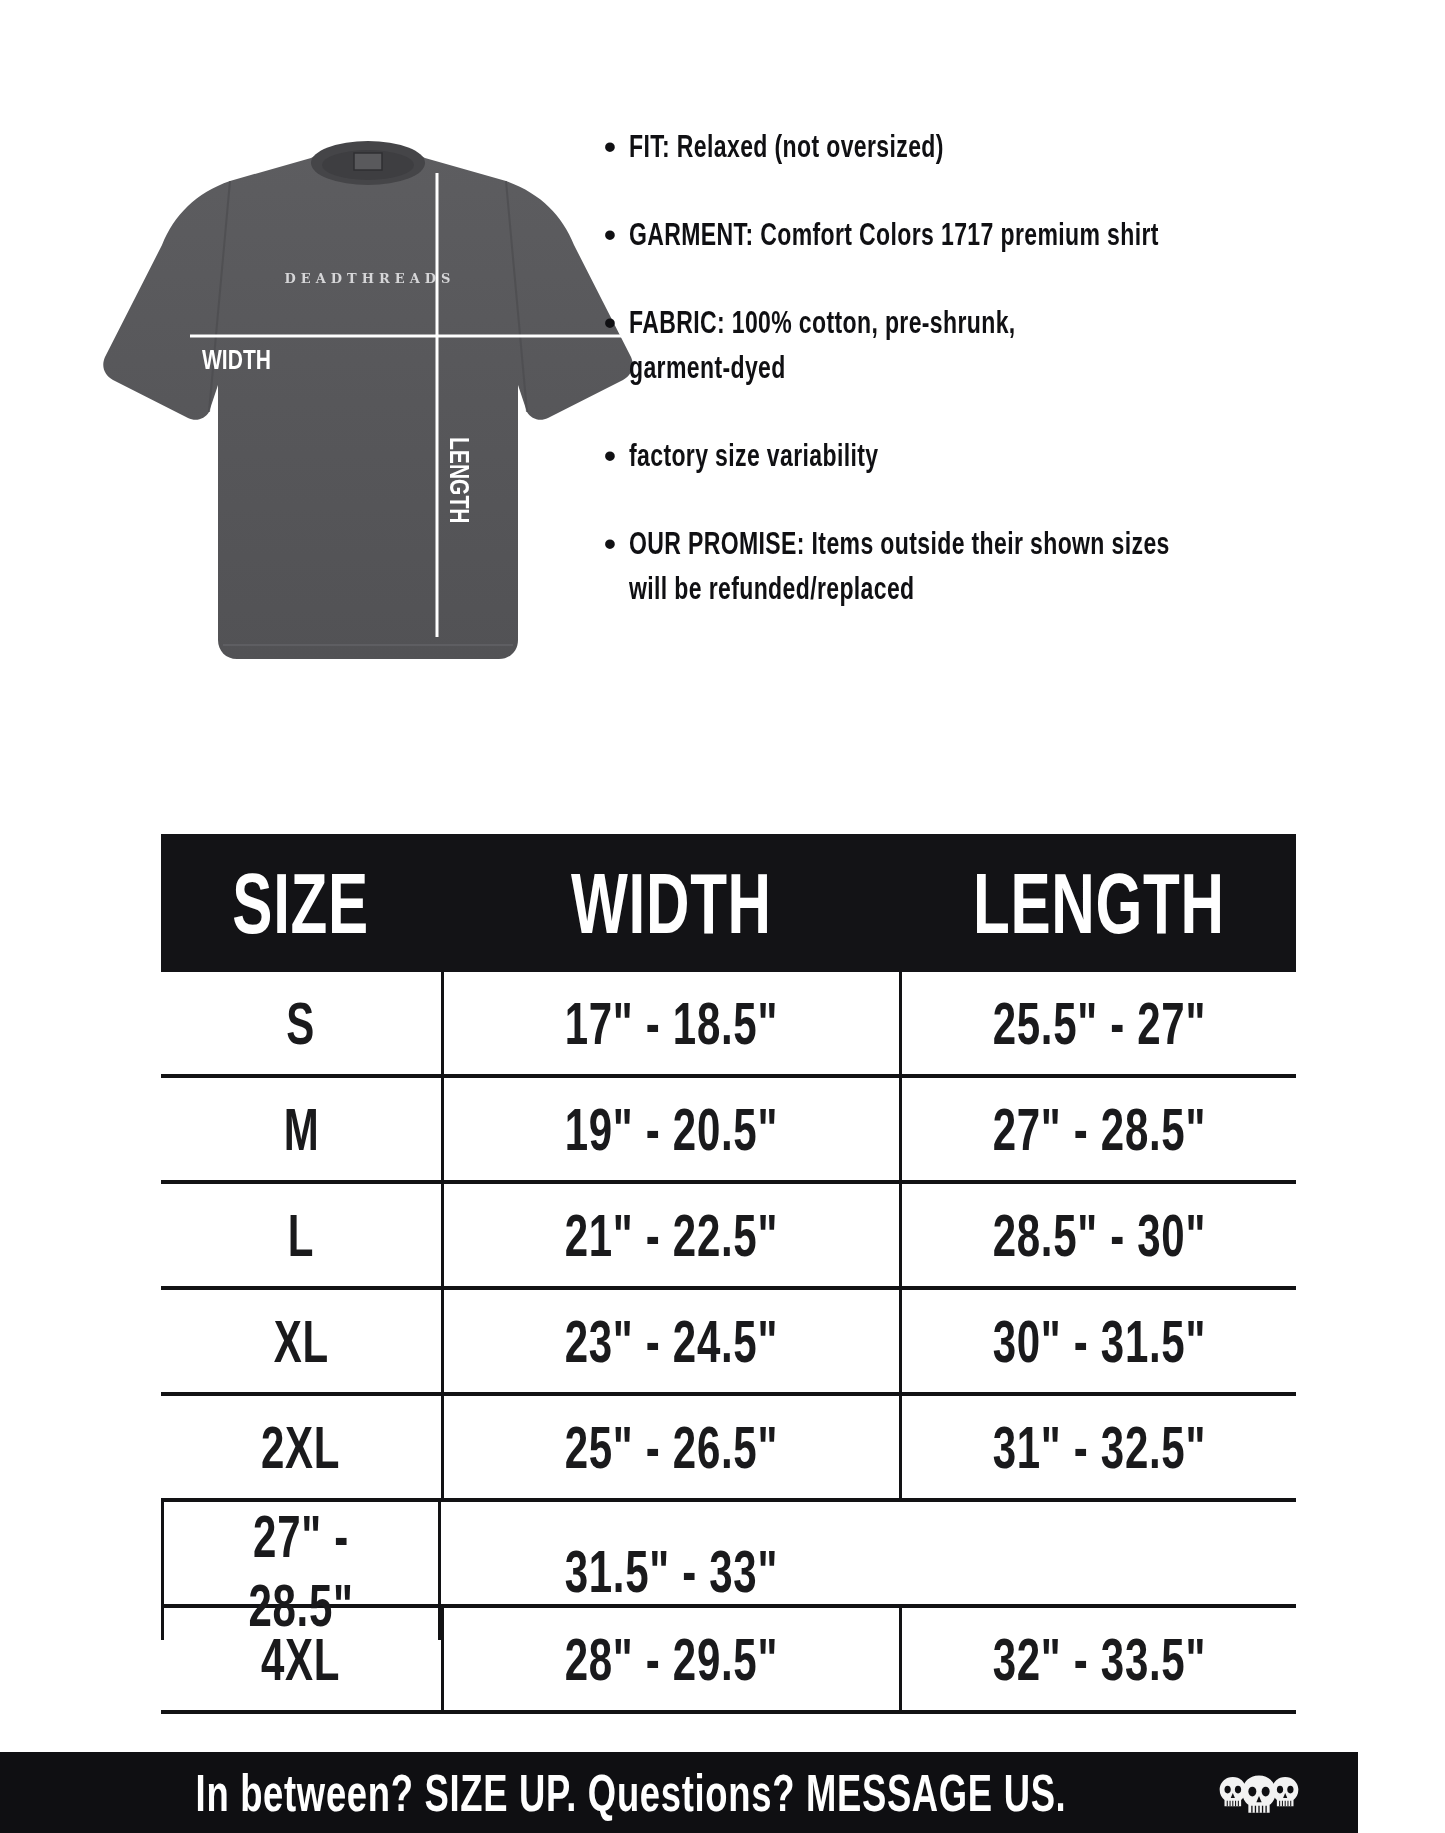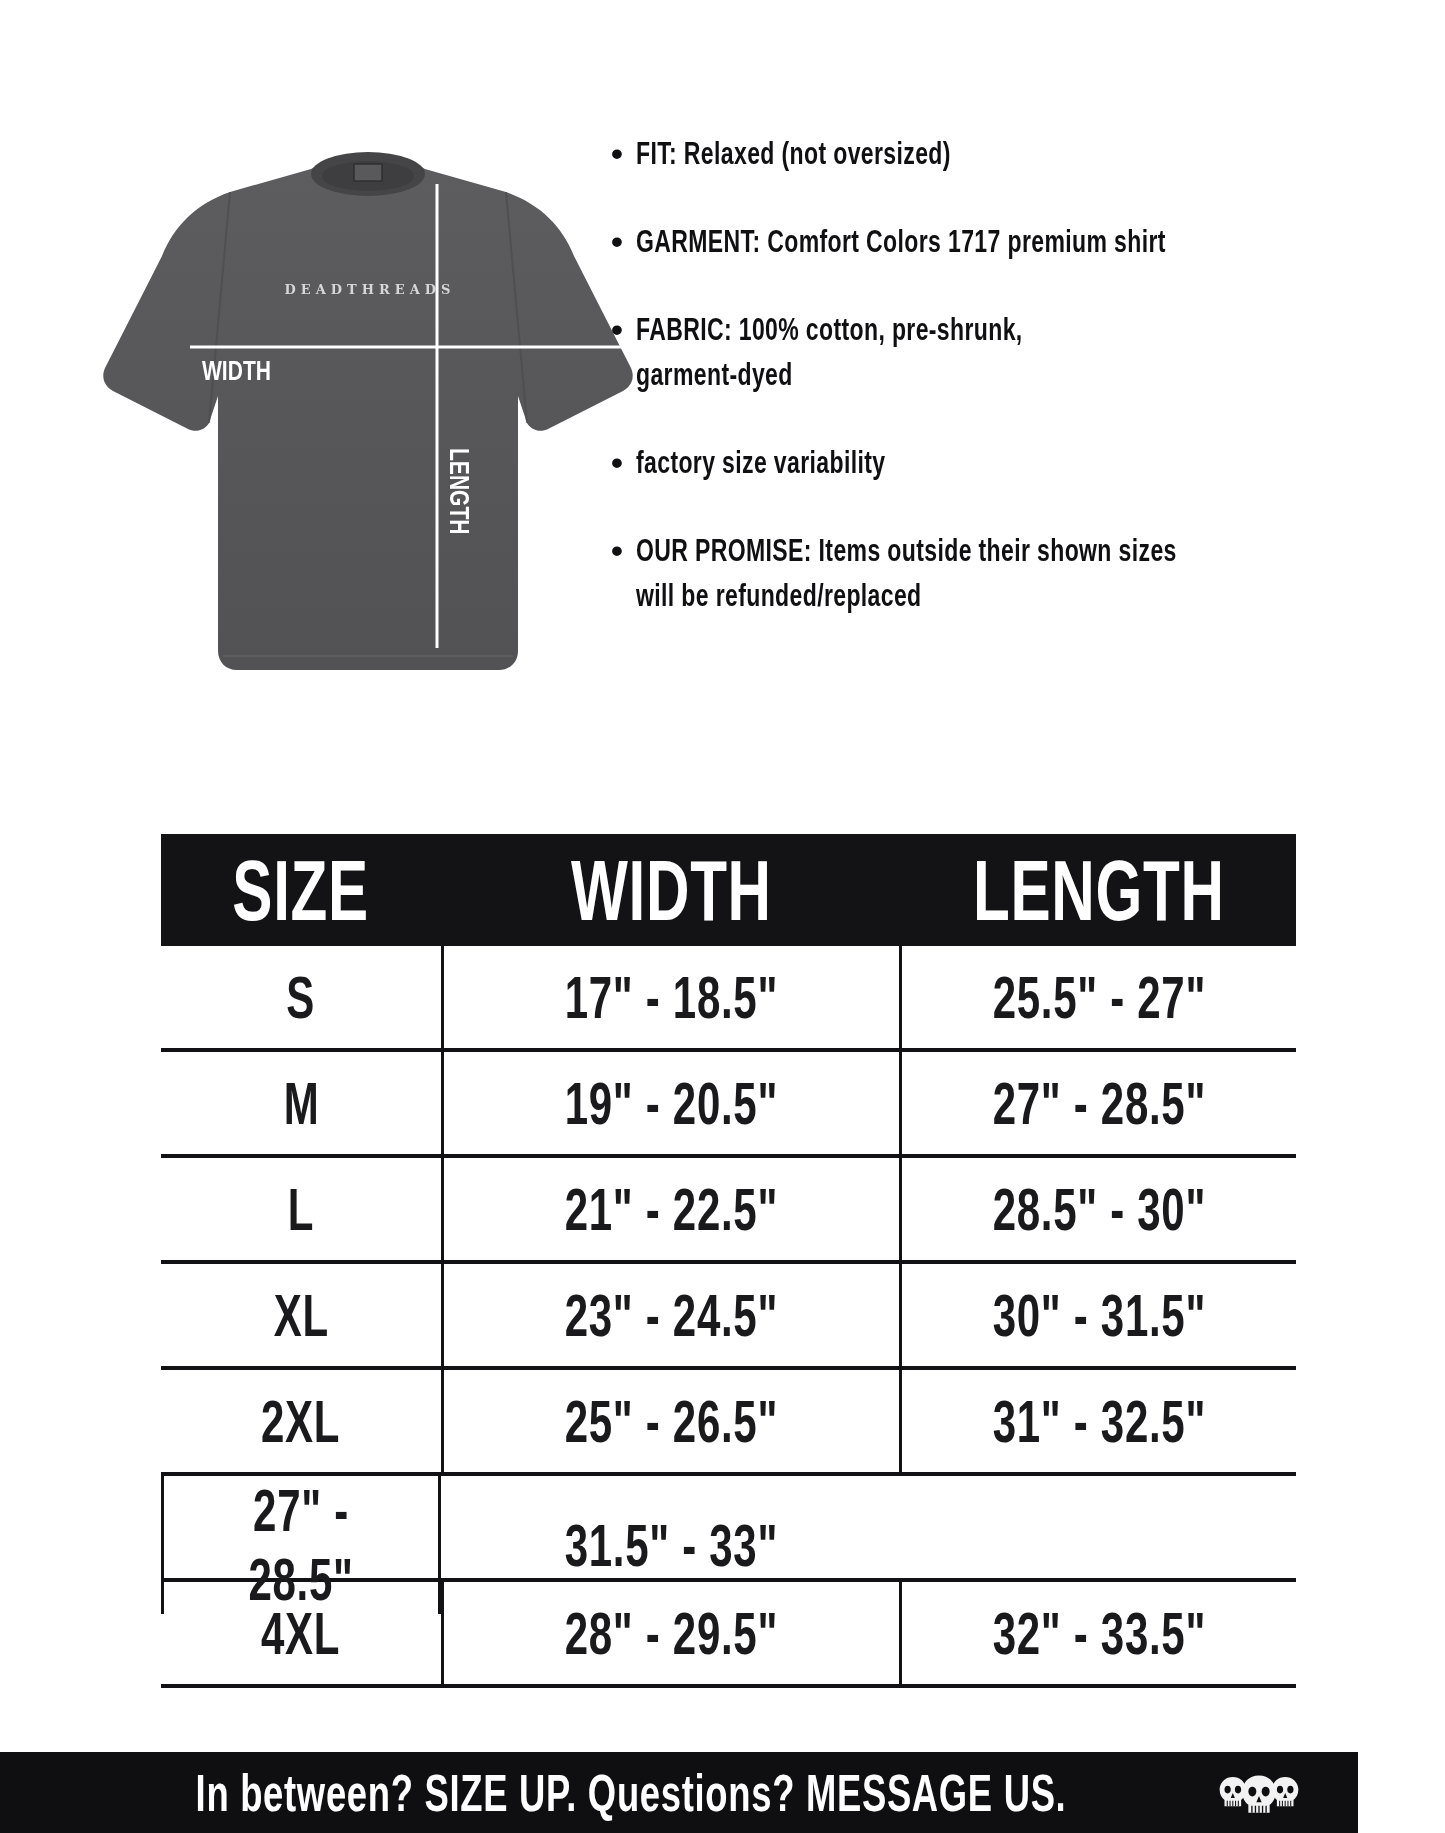--- a/index.html
+++ b/index.html
@@ -2,33 +2,33 @@
 <html><head>
 <meta charset="utf-8">
 <style>
   html,body{margin:0;padding:0}
   body{
     width:1445px;height:1833px;position:relative;background:#ffffff;
     font-family:"Liberation Sans",sans-serif;overflow:hidden;
   }
 
   
-  .shirt-wrap{position:absolute;left:78px;top:128px;width:585px;height:552px}
+  .shirt-wrap{position:absolute;left:78px;top:117px;width:585px;height:552px}
 
   
   .bullets{position:absolute;left:601px;top:122px;width:640px;
-    display:flex;flex-direction:column;gap:43px;list-style:none;margin:9px;padding:0}
+    display:flex;flex-direction:column;gap:43px;list-style:none;margin:2px;padding:0}
   .bullet{position:relative;padding-left:26px;font-weight:bold;color:#101013}
   .bullet::before{content:"\2022";position:absolute;left:1px;top:0;line-height:45px;font-size:34px}
   .bline{line-height:45px;font-size:32px;white-space:nowrap}
   .cl{display:inline-block;transform:scaleX(0.72);transform-origin:0 50%;letter-spacing:.5px}
 
   
   .size-table{position:absolute;left:161px;top:834px;width:1135px}
-  .st-header{display:grid;grid-template-columns:280px 461px 394px;height:112px;
+  .st-header{display:grid;grid-template-columns:280px 461px 394px;height:138px;
     align-items:center;text-align:center}
   .hcell{color:#ffffff;font-weight:bold;font-size:86px;line-height:106px}
   .cond{display:inline-block;transform:scaleX(0.70);transform-origin:center;letter-spacing:1px}
   .st-row{display:grid;grid-template-columns:280px 461px 394px;height:106px;
     box-sizing:border-box;align-items:stretch;text-align:center}
   .st-cell{font-weight:bold;font-size:60px;color:#1a1a1c;display:flex;
     align-items:center;justify-content:center}
   .st-cell.mid{border-left:3px solid #121214;border-right:3px solid #121214}
 
   

